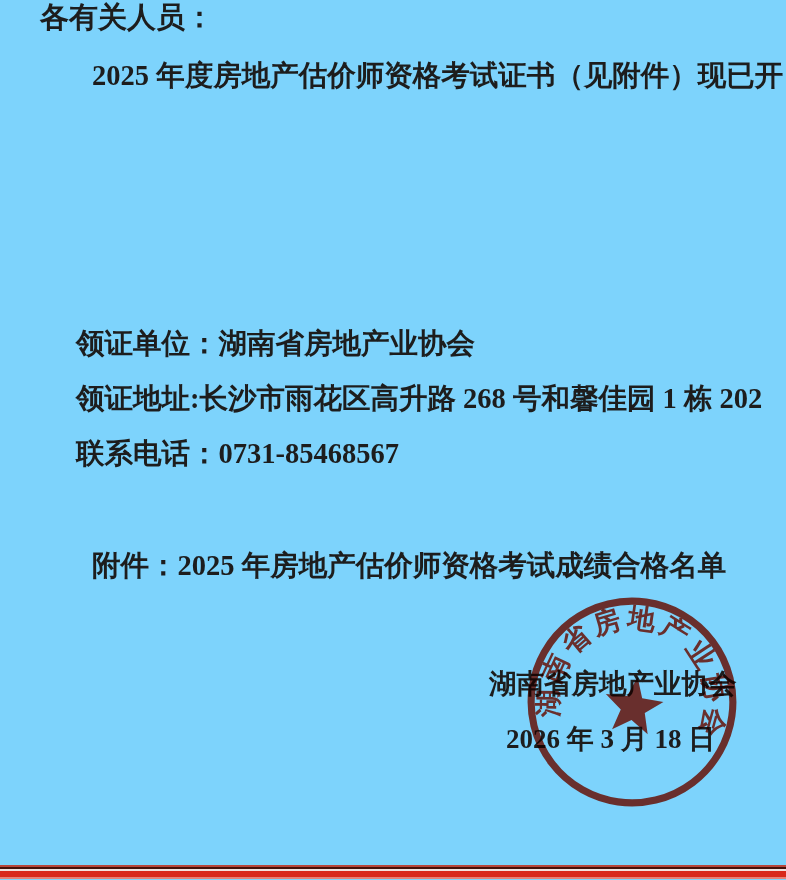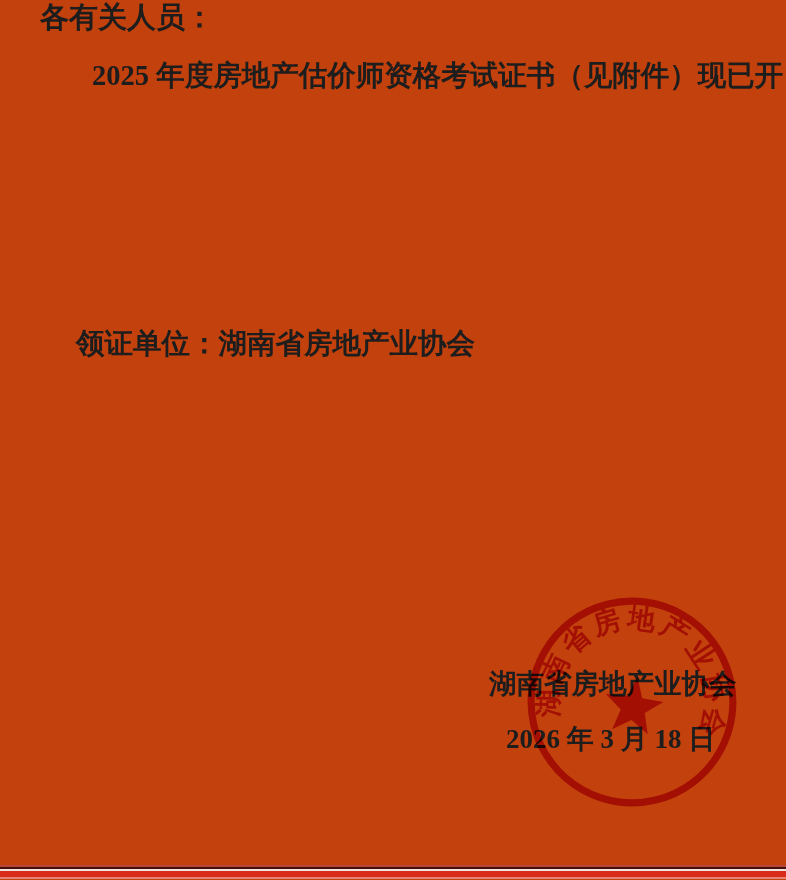--- a/index.html
+++ b/index.html
@@ -4,21 +4,21 @@
 <style>
   html, body {
     margin: 0;
     padding: 0;
     background: #ffffff;
   }
   .page {
     position: relative;
     width: 786px;
     height: 880px;
-    background: #c2410c;
+    background: #7dd3fc;
     overflow: hidden;
     font-family: "Liberation Serif", "DejaVu Serif", serif;
     font-weight: 700;
     color: #1d1d1d;
   }
   .salutation {
     position: absolute;
     top: 2px;
     left: 40px;
     font-size: 29px;
@@ -111,22 +111,25 @@
 <div class="page">
 
   <div class="salutation">各有关人员：</div>
 
   <div class="paragraph">
     <div class="line indent">2025 年度房地产估价师资格考试证书（见附件）现已开</div>
   </div>
 
   <div class="pickup-info">
     <div class="line">领证单位：湖南省房地产业协会</div>
+    <div class="line">领证地址:长沙市雨花区高升路 268 号和馨佳园 1 栋 202</div>
+    <div class="line">联系电话：0731-85468567</div>
   </div>
 
+  <div class="attachment">附件：2025 年房地产估价师资格考试成绩合格名单</div>
 
   <div class="sig-org">湖南省房地产业协会</div>
 
   <div class="sig-date">2026 年 3 月 18 日</div>
 
   <svg class="seal" viewBox="0 0 212 212" xmlns="http://www.w3.org/2000/svg">
     <g transform="rotate(8 106 106)">
       <circle cx="106" cy="106" r="99" fill="none" stroke-width="7" stroke="#d3281b"></circle>
       <polygon transform="translate(108,111) scale(1.0)" points="0,-30 -7.35,-10.11 -28.53,-9.27 -11.89,3.86 -17.63,24.27 0,12.5 17.63,24.27 11.89,3.86 28.53,-9.27 7.35,-10.11" fill="#d3281b"></polygon>
       <path id="sealArc" d="M 37.4 131 A 73 73 0 1 1 174.6 131" fill="none"></path>

